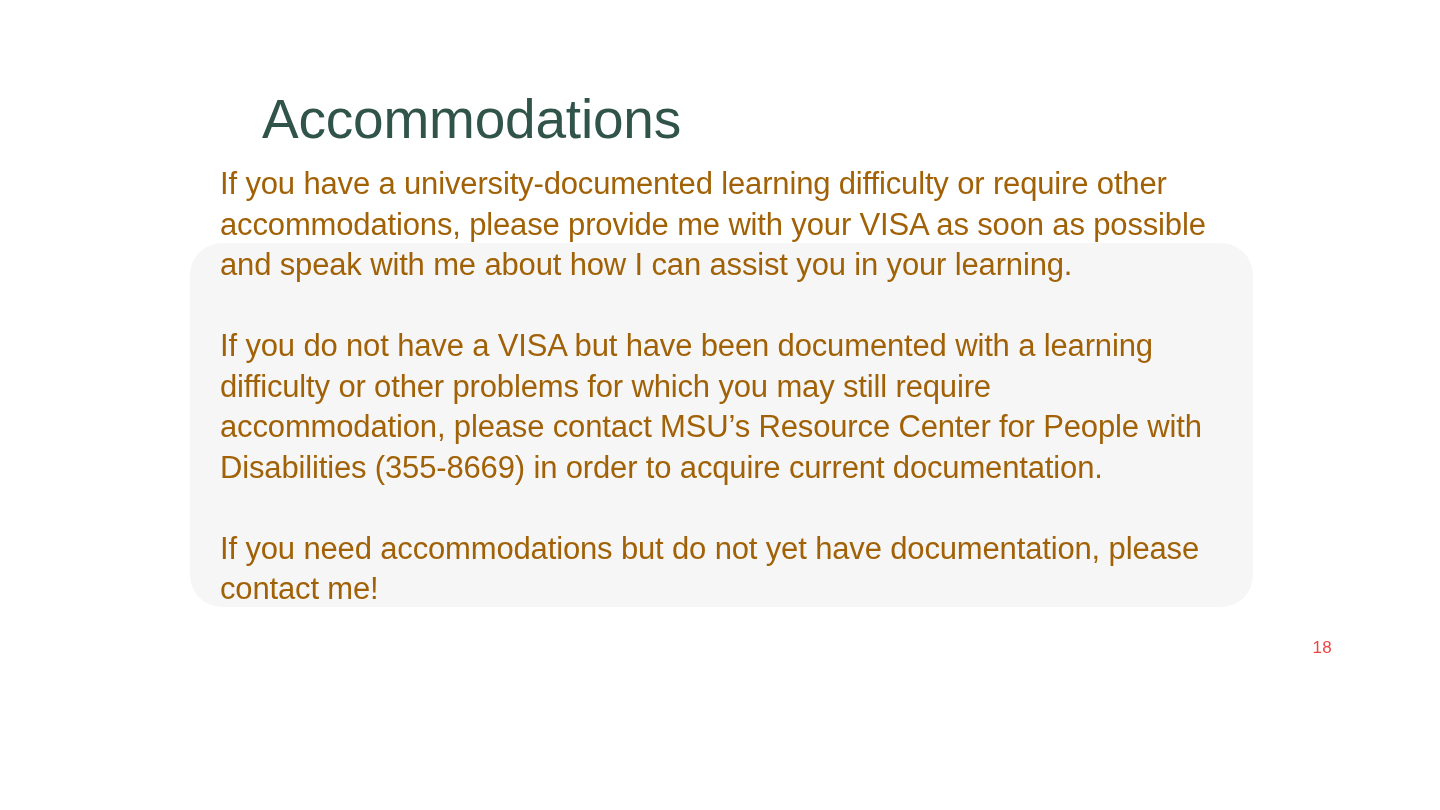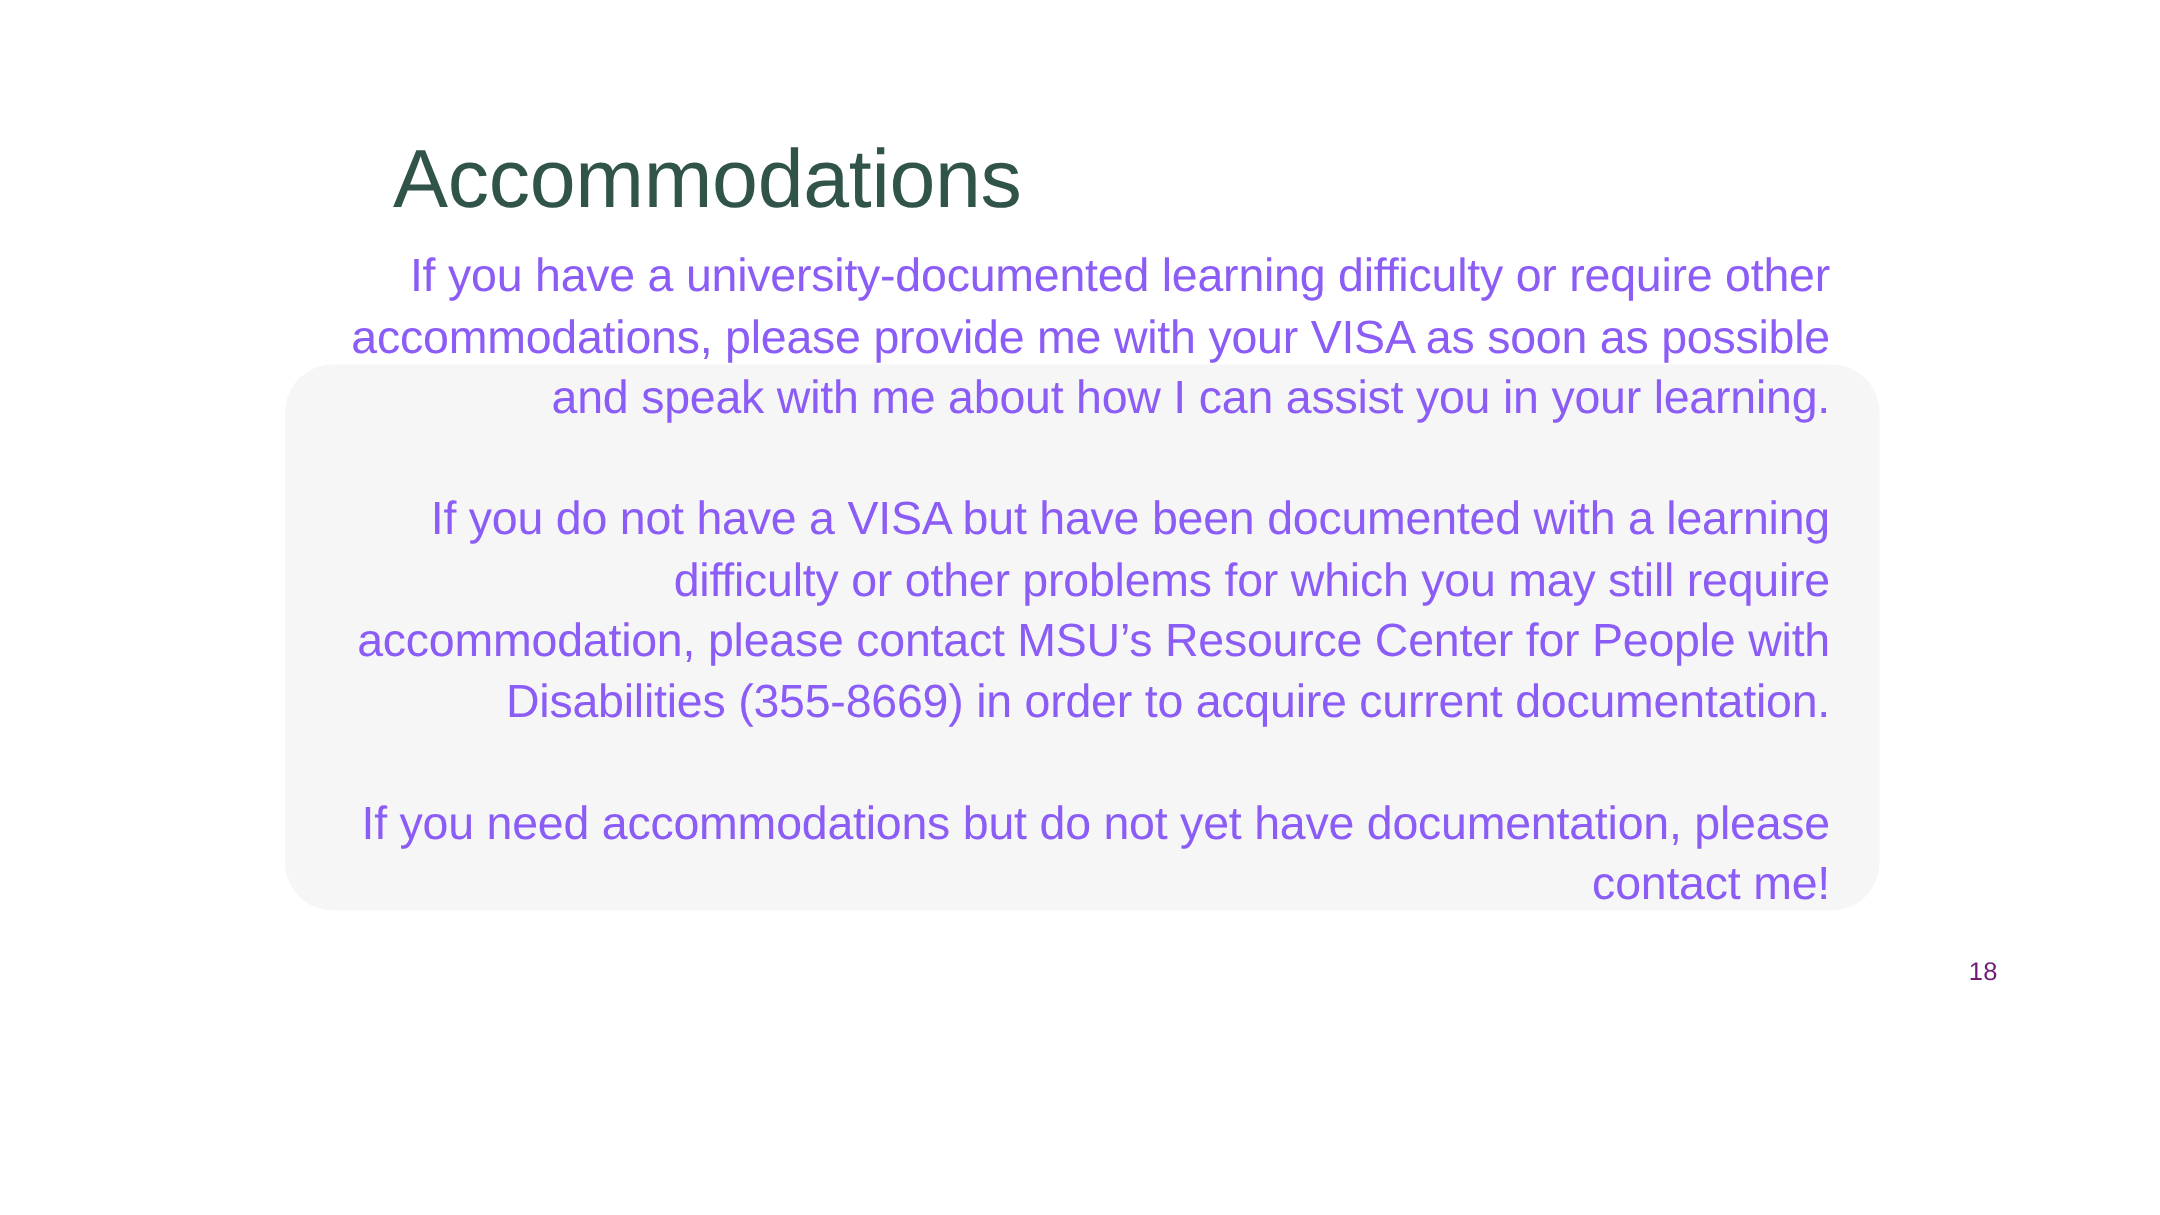--- a/index.html
+++ b/index.html
@@ -14,21 +14,20 @@
     font-family: "Liberation Sans", sans-serif;
     overflow: hidden;
   }
 
   .slide {
     position: relative;
     width: 1440px;
     height: 686px;
     background: #ffffff;
     overflow: hidden;
-    text-align: right;
   }
 
   
   .highlight-panel {
     position: absolute;
     left: 190px;
     top: 243px;
     width: 1063px;
     height: 364px;
     background: #f6f6f7;
@@ -58,39 +57,39 @@
     width: 1000px;
     z-index: 2;
   }
 
   .body-para {
     margin: 0;
     font-family: "Liberation Sans", sans-serif;
     font-size: 31px;
     font-weight: 400;
     line-height: 40.5px;
-    color: #8b5cf6;
+    color: #a16207;
     letter-spacing: -0.15px;
   }
 
   .para-gap {
     height: 40.5px;
     line-height: 40.5px;
     font-size: 31px;
   }
 
   .page-number {
     position: absolute;
     right: 108px;
     bottom: 28px;
     z-index: 2;
     font-family: "Liberation Sans", sans-serif;
     font-size: 17px;
     font-weight: 400;
-    color: #701a75;
+    color: #ef4444;
     letter-spacing: 0.3px;
   }
 </style>
 </head>
 <body>
 
 <div class="slide">
 
   <div class="highlight-panel"></div>
 

